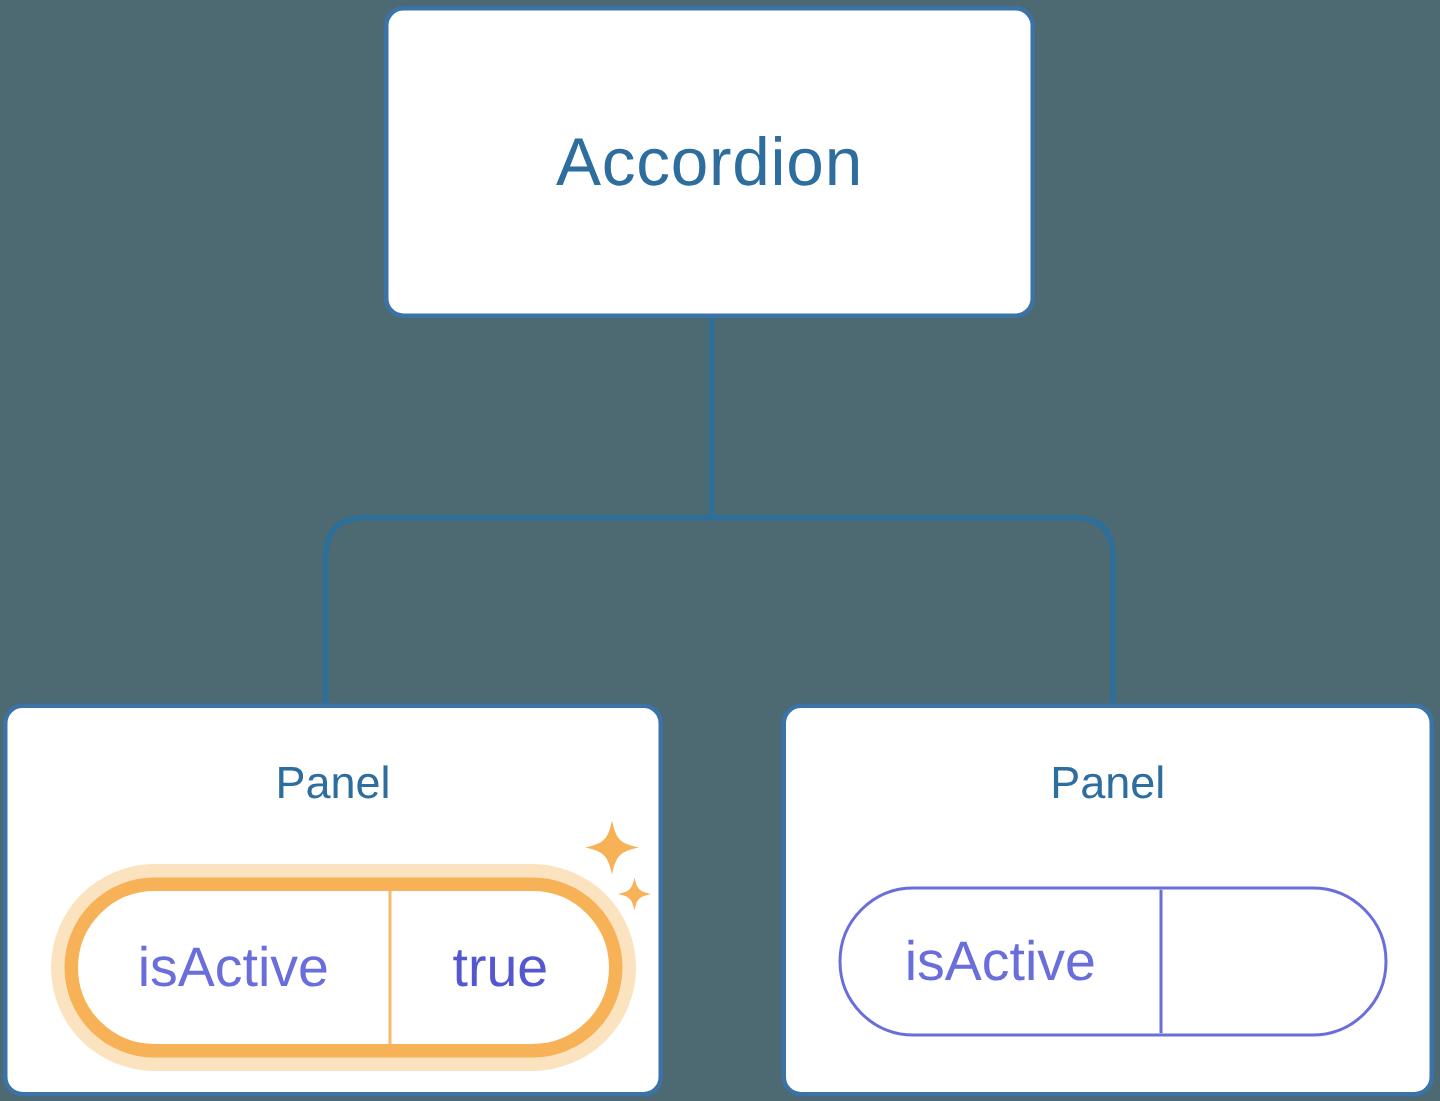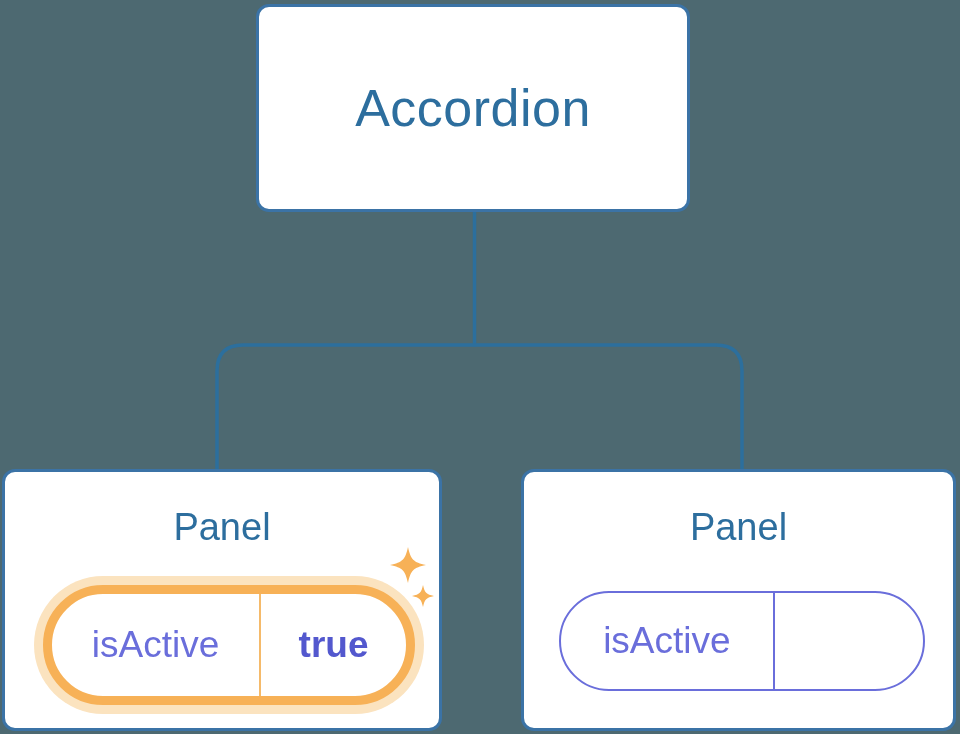--- a/index.html
+++ b/index.html
@@ -16,40 +16,40 @@
     background: var(--box-fill, #fff);
     border: 3px solid var(--box-border, #3B73A6);
     border-radius: 13px;
     box-sizing: border-box;
   }
   .root-box {
     left: 256px; top: 4px; width: 434px; height: 208px;
     display: flex; align-items: center; justify-content: center;
   }
   .root-label {
-    font-size: 52px;
+    font-size: 45px;
     font-weight: 500;
     color: var(--heading-text, #2D6E9E);
     letter-spacing: 0.5px;
   }
   .connectors {
     position: absolute; left: 0; top: 0;
     pointer-events: none;
   }
   .connectors path {
     stroke: var(--connector, #2C6F9D);
     stroke-width: 3.5;
     fill: none;
   }
   .panel-left  { left: 2px;   top: 469px; width: 440px; height: 262px; }
   .panel-right { left: 521px; top: 469px; width: 435px; height: 262px; }
   .panel-title {
     position: absolute; top: 34px; left: 0; width: 100%;
     text-align: center;
-    font-size: 38px;
+    font-size: 30px;
     font-weight: 500;
     color: var(--heading-text, #2D6E9E);
   }
   .pill {
     position: absolute;
     display: flex;
     align-items: stretch;
     box-sizing: border-box;
     background: #fff;
     overflow: hidden;
@@ -66,21 +66,21 @@
     border-radius: 52px;
   }
   .pill .cell {
     display: flex; align-items: center; justify-content: center;
     font-size: 37px;
     color: var(--state-text, #6A6EDB);
   }
   .pill .cell.key { width: 58.5%; }
   .pill .cell.val { flex: 1; }
   .pill .cell.val.bold {
-    font-weight: 700;
+    font-weight: 400;
     color: var(--state-text-bold, #5358CE);
   }
   .pill-active .divider   { width: 2px;   background: var(--highlight-divider, #F5BA6A); }
   .pill-inactive .divider { width: 2.5px; background: var(--state-border, #6A6EDB); }
   .sparkles {
     position: absolute; left: 384px; top: 74px;
     pointer-events: none;
   }
   .sparkles path { fill: var(--highlight, #F7B157); }
 </style>

